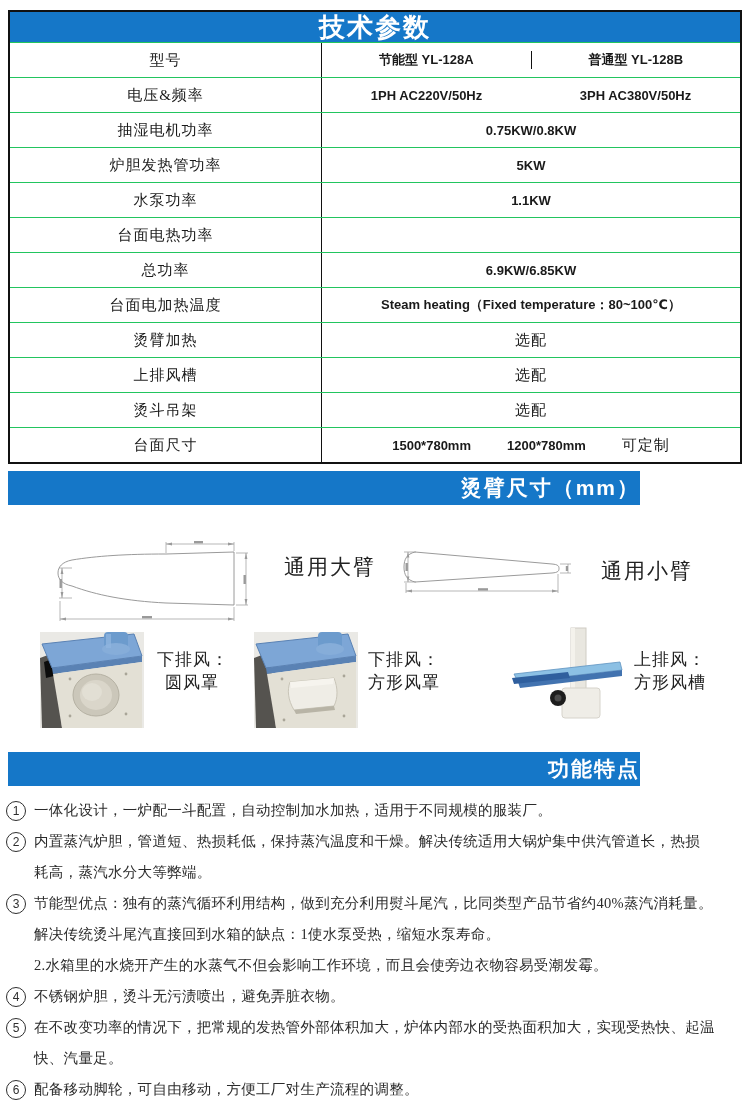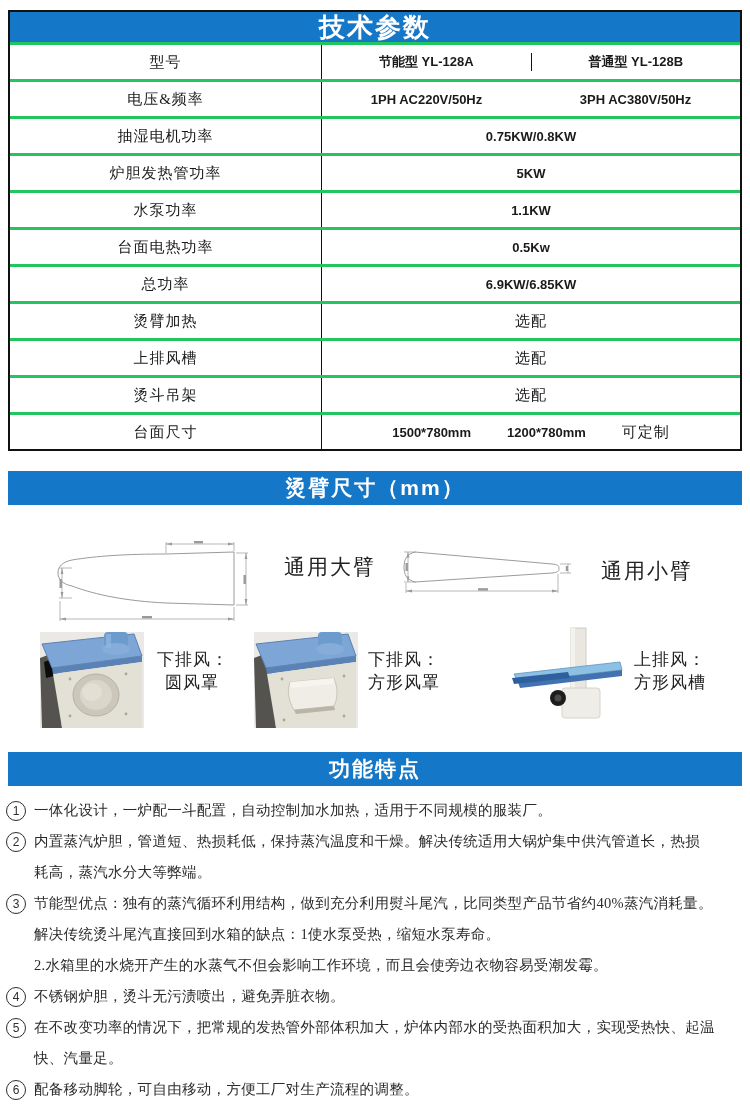--- a/index.html
+++ b/index.html
@@ -1,30 +1,30 @@
 <!DOCTYPE html>
 <html><head>
 <meta charset="utf-8">
 <style>
   html,body{margin:0;padding:0;background:#ffffff;}
   .page{position:relative;width:750px;height:1104px;background:#ffffff;overflow:hidden;
         font-family:"Liberation Serif","DejaVu Serif",serif;color:#1a1a1a;}
 
   
-  .secbar{position:absolute;left:8px;width:734px;height:34px;background:#1577c8;
-          display:flex;align-items:center;justify-content:center;}
+  .secbar{position:absolute;left:8px;width:632px;height:34px;background:#1577c8;
+          display:flex;align-items:center;justify-content:flex-end;}
   .secbar .t{color:#ffffff;font-size:21px;font-weight:bold;letter-spacing:2px;
              font-family:"Liberation Sans","DejaVu Sans",sans-serif;}
 
   
   .tech-table{position:absolute;left:8px;top:10px;width:730px;border:2px solid #111;}
   .tt-head{height:30px;background:#1577c8;display:flex;align-items:center;justify-content:center;}
   .tt-head .t{color:#fff;font-size:26px;font-weight:bold;letter-spacing:2px;
               font-family:"Liberation Sans","DejaVu Sans",sans-serif;}
-  .tt-row{display:flex;height:34px;border-top:3px solid #22c55e;}
+  .tt-row{display:flex;height:34px;border-top:1px solid #22c55e;}
   .tt-label{width:311px;border-right:1px solid #111;display:flex;align-items:center;
             justify-content:center;font-size:15px;letter-spacing:1px;}
   .tt-val{flex:1;display:flex;align-items:center;justify-content:center;}
   .vbold{font-family:"Liberation Sans","DejaVu Sans",sans-serif;font-weight:700;font-size:13px;}
   .vcn{font-size:15px;letter-spacing:1px;}
   .half{flex:1;display:flex;align-items:center;justify-content:center;}
   .half.div{border-right:1px solid #111;}
   .triple{flex:1;display:flex;align-items:center;justify-content:center;gap:36px;}
 
   
@@ -76,25 +76,28 @@
     <div class="tt-row">
       <div class="tt-label">炉胆发热管功率</div>
       <div class="tt-val vbold">5KW</div>
     </div>
     <div class="tt-row">
       <div class="tt-label">水泵功率</div>
       <div class="tt-val vbold">1.1KW</div>
     </div>
     <div class="tt-row">
       <div class="tt-label">台面电热功率</div>
-      <div class="tt-val vbold">0.5Kw</div>
     </div>
     <div class="tt-row">
       <div class="tt-label">总功率</div>
       <div class="tt-val vbold">6.9KW/6.85KW</div>
+    </div>
+    <div class="tt-row">
+      <div class="tt-label">台面电加热温度</div>
+      <div class="tt-val vbold">Steam heating（Fixed temperature：80~100℃）</div>
     </div>
     <div class="tt-row">
       <div class="tt-label">烫臂加热</div>
       <div class="tt-val vcn">选配</div>
     </div>
     <div class="tt-row">
       <div class="tt-label">上排风槽</div>
       <div class="tt-val vcn">选配</div>
     </div>
     <div class="tt-row">

